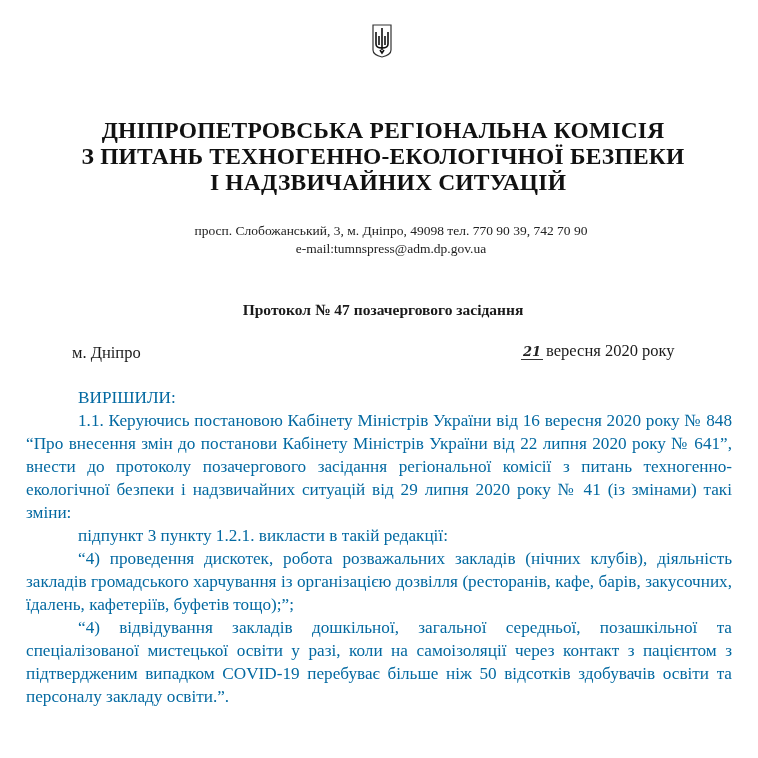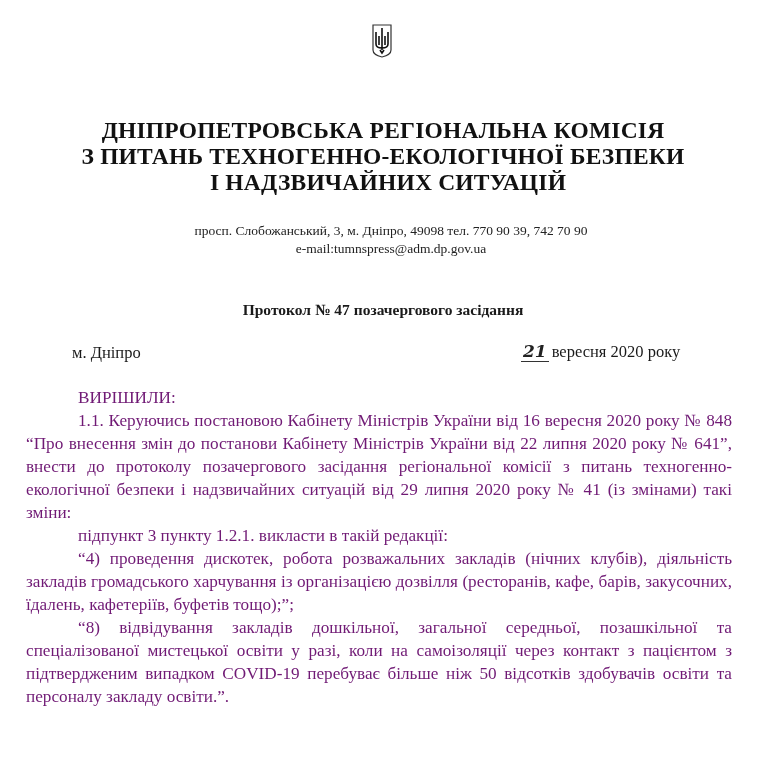--- a/index.html
+++ b/index.html
@@ -25,25 +25,25 @@
   .a1 { top: 222px; left: 12px; }
   .a2 { top: 240px; left: 12px; }
   .proto {
     position: absolute; top: 301px; left: 0; width: 758px; text-align: center;
     font-weight: bold; font-size: 15.5px; left: 4px;
   }
   .city { position: absolute; top: 343px; left: 72px; font-size: 16.5px; }
   .date { position: absolute; top: 341px; left: 521px; font-size: 16.5px; }
   .date .sig {
     display: inline-block; font-family: "DejaVu Serif", serif; font-style: italic; font-weight: bold;
-    border-bottom: 1px solid #333; padding: 0 2px; margin-right: 3px; font-size: 17px; color: #222;
+    border-bottom: 1px solid #333; padding: 0 2px; margin-right: 3px; font-size: 13px; color: #222;
   }
   .body {
     position: absolute; left: 26px; width: 706px; top: 386px;
-    font-size: 17.2px; line-height: 23px; color: #701a75;
+    font-size: 17.2px; line-height: 23px; color: #0369a1;
   }
   .body p { margin: 0; text-align: justify; text-align-last: left; }
   .ind { text-indent: 52px; }
   .head { padding-left: 52px; }
 </style>
 </head>
 <body>
 
 <div class="coat">
   <svg width="20" height="34" viewBox="0 0 20 34">
@@ -64,14 +64,14 @@
 <div class="city">м. Дніпро</div>
 <div class="date">
   <span class="sig">21</span><span>вересня 2020 року</span>
 </div>
 
 <div class="body">
   <p class="head">ВИРІШИЛИ:</p>
   <p class="ind">1.1. Керуючись постановою Кабінету Міністрів України від 16 вересня 2020 року № 848 “Про внесення змін до постанови Кабінету Міністрів України від 22 липня 2020 року № 641”, внести до протоколу позачергового засідання регіональної комісії з питань техногенно-екологічної безпеки і надзвичайних ситуацій від  29 липня 2020 року № 41 (із змінами) такі зміни:</p>
   <p class="ind">підпункт 3 пункту 1.2.1. викласти в такій редакції:</p>
   <p class="ind">“4) проведення дискотек, робота розважальних закладів (нічних клубів), діяльність закладів громадського харчування із організацією дозвілля (ресторанів, кафе, барів, закусочних, їдалень, кафетеріїв, буфетів тощо);”;</p>
-  <p class="ind">“8) відвідування закладів дошкільної, загальної середньої, позашкільної та спеціалізованої мистецької освіти у разі, коли на самоізоляції через контакт з пацієнтом з підтвердженим випадком COVID-19 перебуває більше ніж 50 відсотків здобувачів освіти та персоналу закладу освіти.”.</p>
+  <p class="ind">“4) відвідування закладів дошкільної, загальної середньої, позашкільної та спеціалізованої мистецької освіти у разі, коли на самоізоляції через контакт з пацієнтом з підтвердженим випадком COVID-19 перебуває більше ніж 50 відсотків здобувачів освіти та персоналу закладу освіти.”.</p>
 </div>
 
 </body></html>

